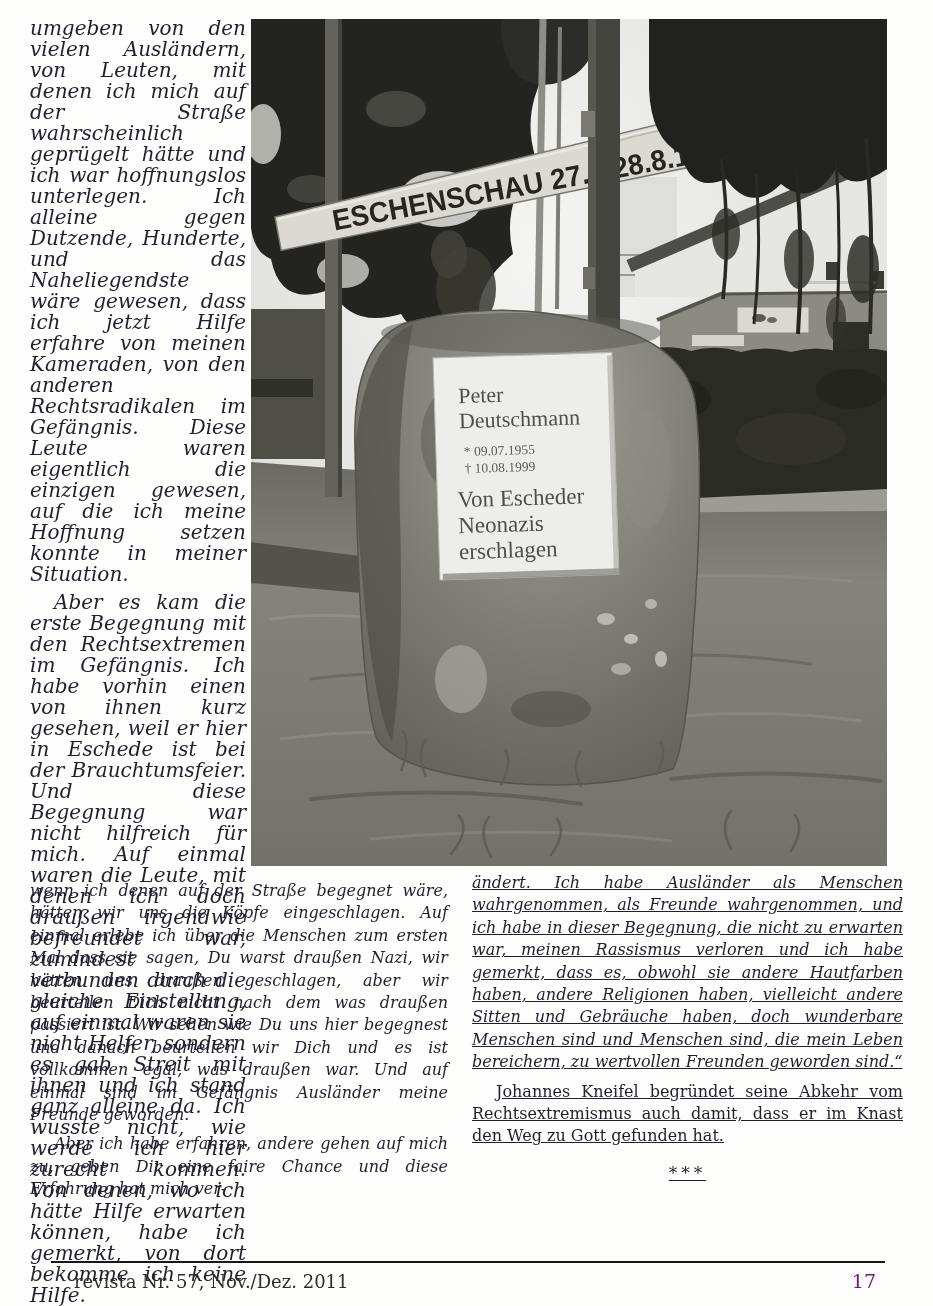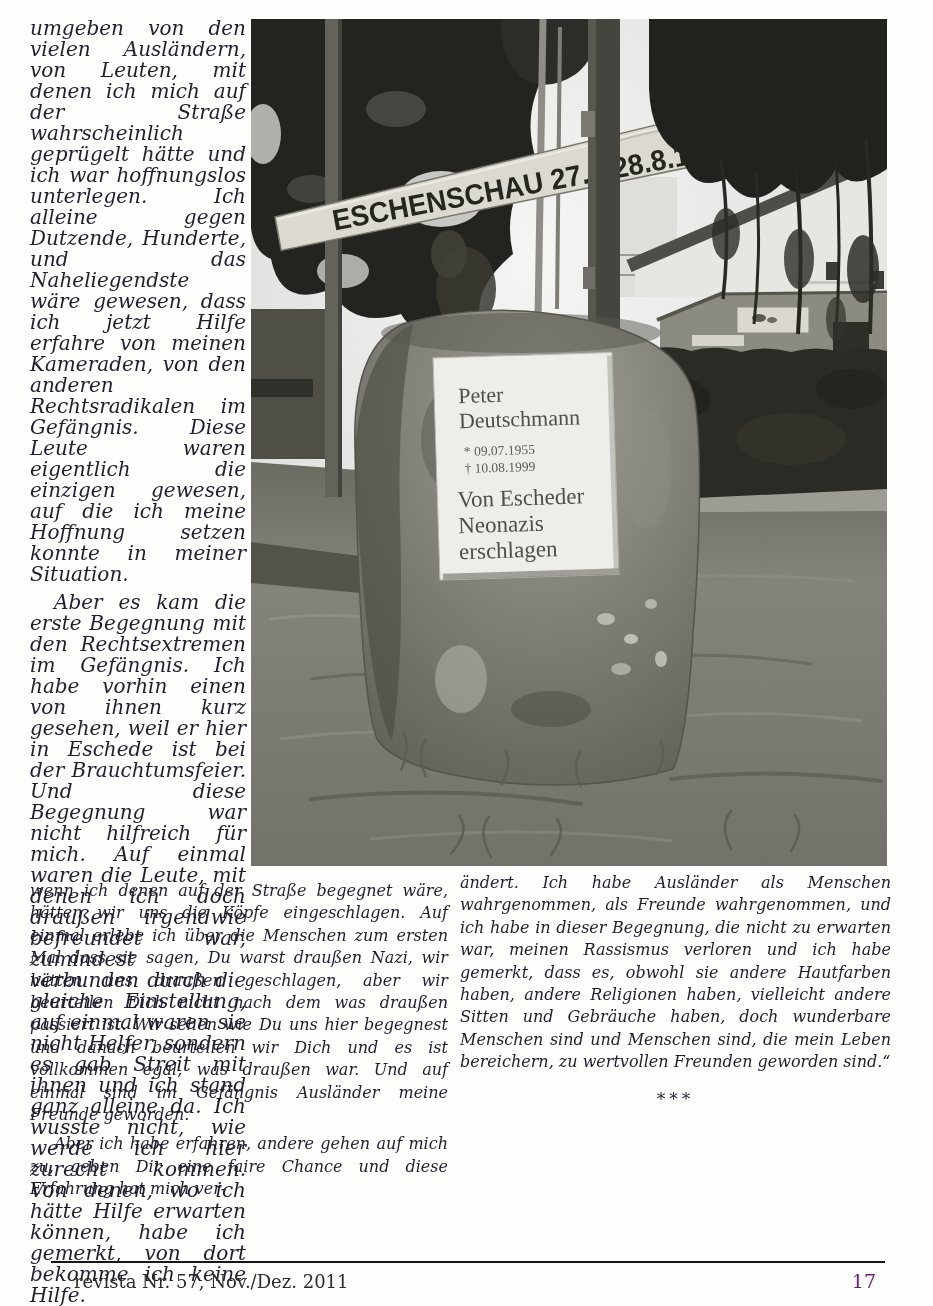--- a/index.html
+++ b/index.html
@@ -7,21 +7,21 @@
     position:relative;width:933px;height:1306px;background:#fefefd;
     font-family:"DejaVu Serif","Liberation Serif",serif;color:#1f1f30;overflow:hidden;
   }
   .col{position:absolute;text-align:justify;}
   .col p{margin:0;}
   .quote p{font-style:italic;}
   .col p + p{margin-top:7px;text-indent:24px;}
   .narrow{left:30px;top:18px;width:216px;font-size:20px;line-height:21px;}
   .lower{font-size:16px;line-height:22.4px;}
   .lower-left{left:30px;top:880px;width:418px;}
-  .lower-right{left:460px;top:872px;width:431px;}
+  .lower-right{left:472px;top:872px;width:431px;text-decoration:underline;}
   .upright{font-style:normal !important;}
   .stars{font-style:normal !important;text-align:center;text-indent:0 !important;
          letter-spacing:4px;margin-top:14px !important;font-size:17px;}
   .photo{position:absolute;left:251px;top:19px;width:636px;height:847px;}
   .footer-rule{position:absolute;left:51px;top:1261px;width:834px;height:2px;background:#161616;}
   .footer-journal{position:absolute;left:74px;top:1271px;font-size:18px;color:#2b2b27;font-style:normal;}
   .footer-page{position:absolute;right:57px;top:1270px;font-size:19px;color:#701a75;}
 </style>
 </head>
 <body>
@@ -194,20 +194,21 @@
     </svg>
   </div>
 
   <div class="col quote lower lower-left">
     <p style="text-indent:0;">wenn ich denen auf der Straße begegnet wäre, hätten wir uns die Köpfe eingeschlagen. Auf einmal erlebe ich über die Menschen zum ersten Mal dass sie sagen, Du warst draußen Nazi, wir hätten uns draußen geschlagen, aber wir beurteilen Dich nicht nach dem was draußen passiert ist. Wir sehen wie Du uns hier begegnest und danach beurteilen wir Dich und es ist vollkommen egal, was draußen war. Und auf einmal sind im Gefängnis Ausländer meine Freunde geworden.</p>
     <p>Aber ich habe erfahren, andere gehen auf mich zu, geben Dir eine faire Chance und diese Erfahrung hat mich ver-</p>
   </div>
 
   <div class="col quote lower lower-right">
     <p style="text-indent:0;">ändert. Ich habe Ausländer als Menschen wahrgenommen, als Freunde wahrgenommen, und ich habe in dieser Begegnung, die nicht zu erwarten war, meinen Rassismus verloren und ich habe gemerkt, dass es, obwohl sie andere Hautfarben haben, andere Religionen haben, vielleicht andere Sitten und Gebräuche haben, doch wunderbare Menschen sind und Menschen sind, die mein Leben bereichern, zu wertvollen Freunden geworden sind.“</p>
+    <p class="upright">Johannes Kneifel begründet seine Abkehr vom Rechtsextremismus auch damit, dass er im Knast den Weg zu Gott gefunden hat.</p>
     <p class="stars">***</p>
   </div>
 
   <div class="footer-rule"></div>
   <div class="footer-journal">revista Nr. 57, Nov./Dez. 2011</div>
   <div class="footer-page">17</div>
 
 </div>
 
 </body></html>

